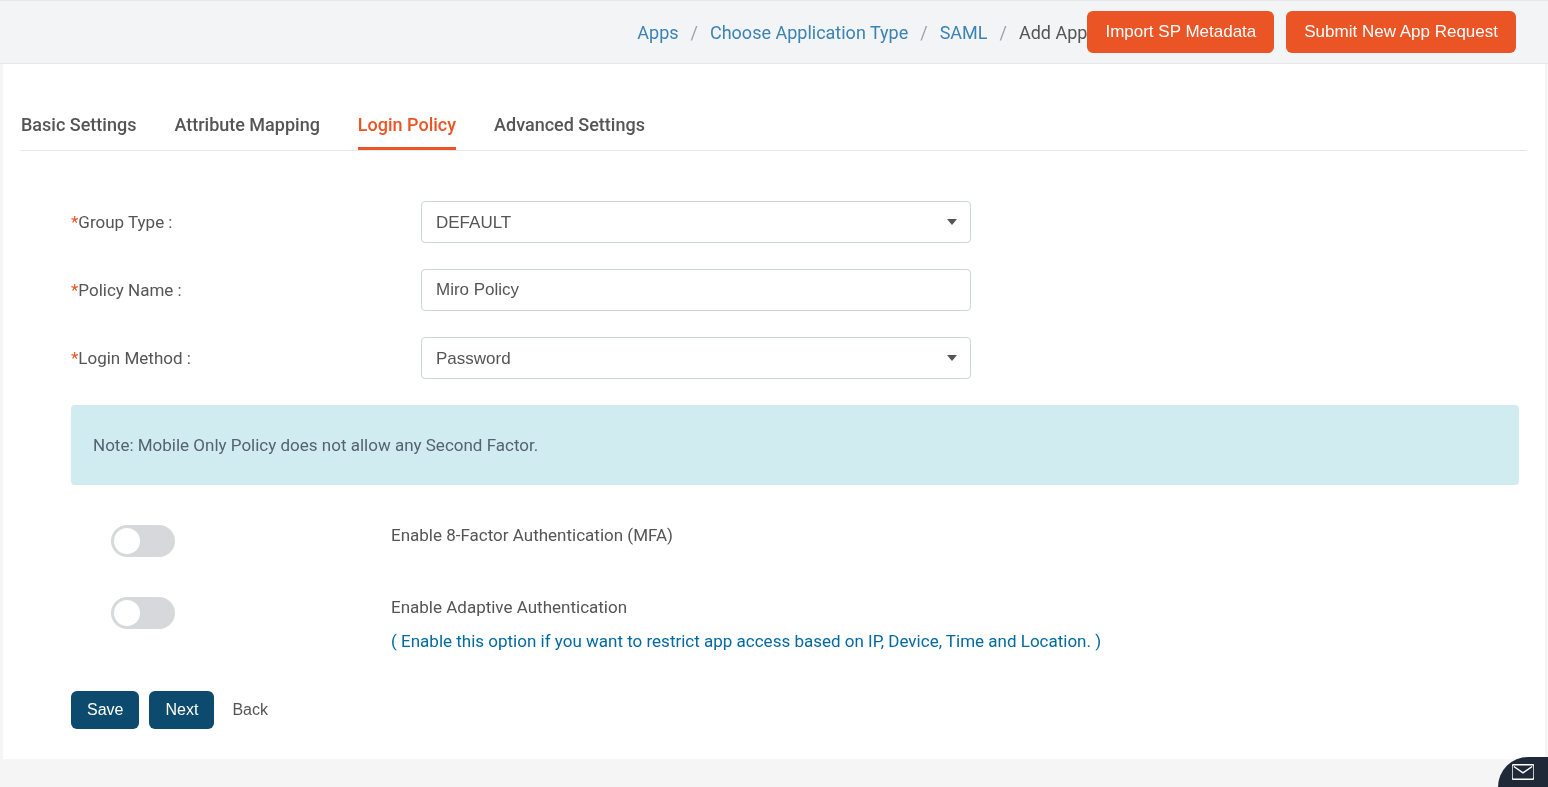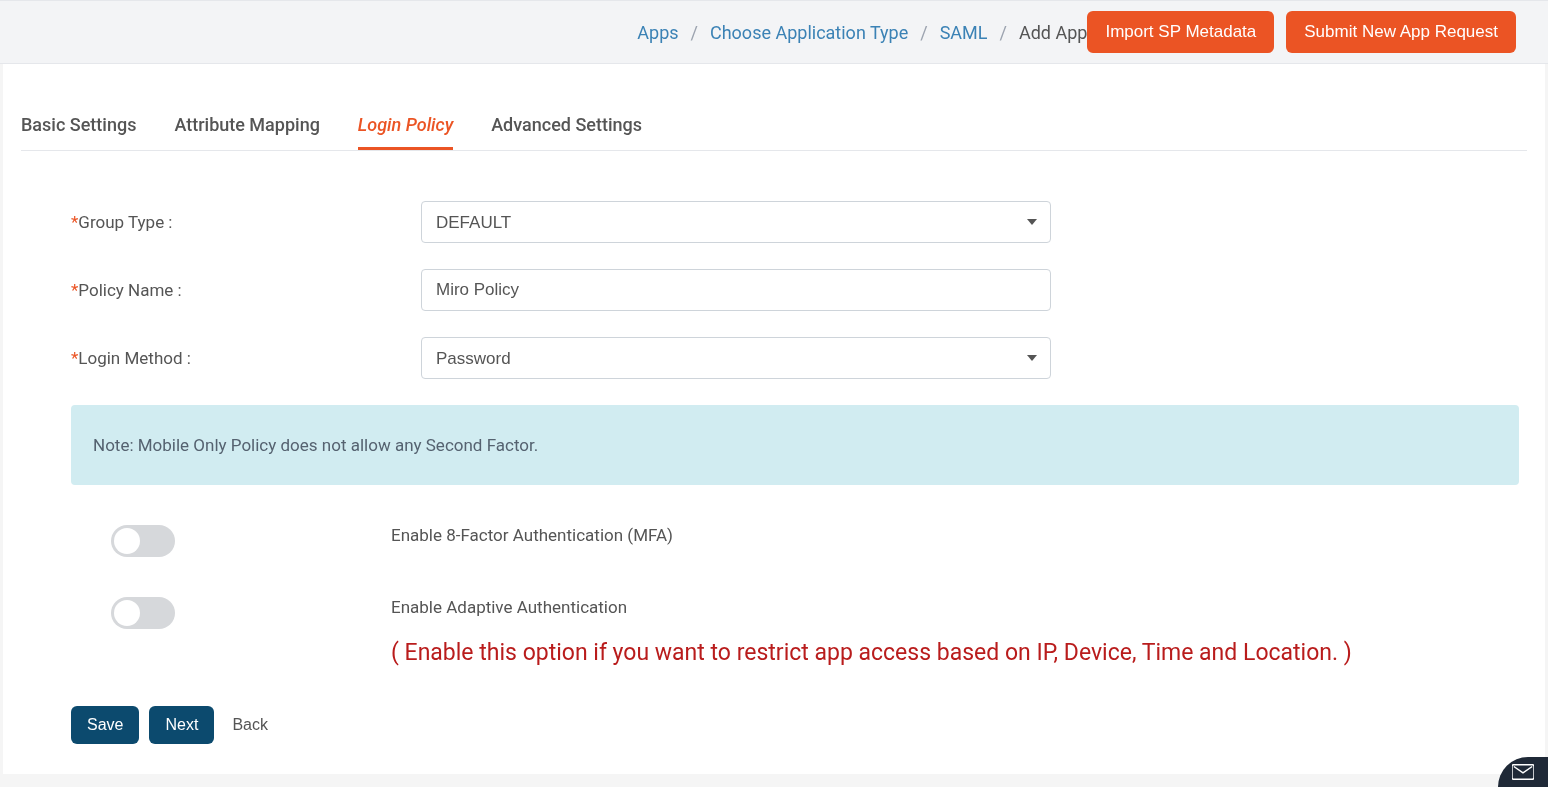--- a/index.html
+++ b/index.html
@@ -64,38 +64,37 @@
     padding: 0 0 12px 0;
     font-size: 18px;
     color: #555;
     cursor: pointer;
     border-bottom: 3px solid transparent;
     font-weight: 500;
   }
   .tab.active {
     color: #eb5424;
     border-bottom-color: #eb5424;
-    font-style: italic;
   }
   .form-area {
     padding: 50px 0 0 50px;
   }
   .form-row {
     display: flex;
     align-items: center;
     margin-bottom: 26px;
   }
   .form-label {
     width: 350px;
     font-size: 17px;
     color: #555;
   }
   .req { color: #eb5424; }
   .form-control-wrap {
-    width: 630px;
+    width: 550px;
   }
   .select, .input {
     width: 100%;
     height: 42px;
     border: 1px solid #ced4da;
     border-radius: 4px;
     padding: 6px 14px;
     font-size: 17px;
     color: #555;
     background: #fff;
@@ -132,23 +131,23 @@
   }
   .toggle-col {
     width: 320px;
     padding-left: 40px;
   }
   .toggle-desc {
     font-size: 17px;
     color: #555;
   }
   .toggle-sub {
-    margin-top: 22px;
-    color: #b91c1c;
-    font-size: 23px;
+    margin-top: 14px;
+    color: #0369a1;
+    font-size: 17px;
   }
   .toggle {
     width: 64px;
     height: 32px;
     background: #d6d8db;
     border-radius: 16px;
     position: relative;
     cursor: pointer;
   }
   .toggle .knob {

